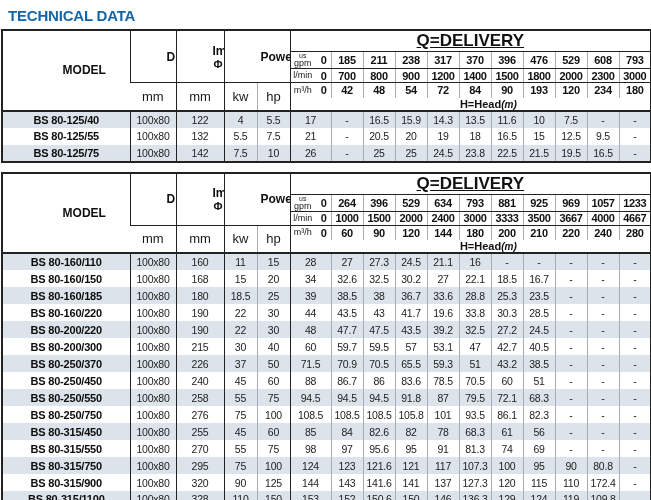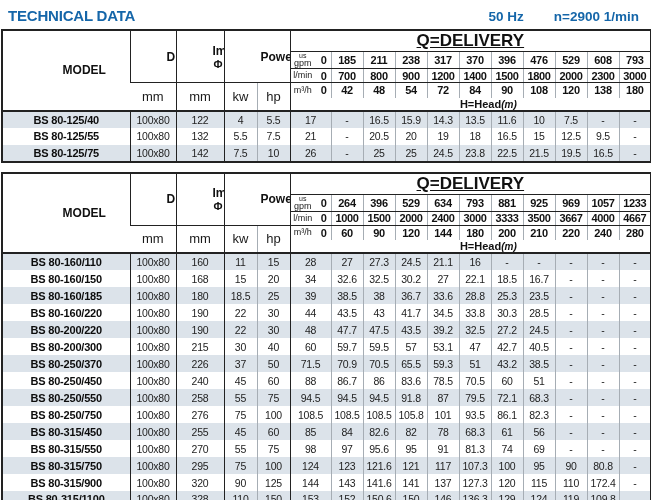--- a/index.html
+++ b/index.html
@@ -42,24 +42,20 @@
 
   tbody td { height:17px; font-size:10.5px; color:#222; letter-spacing:-0.2px; }
   tbody td.model { font-weight:bold; font-size:11px; color:#0d0d0d; }
   tbody tr:nth-child(odd) td { background:var(--stripe); }
 </style>
 </head>
 <body>
 
 <div class="titlebar">
   <span class="title">TECHNICAL DATA</span>
-  <span class="specs">
-    <span>50 Hz</span>
-    <span>n=2900 1/min</span>
-  </span>
 </div>
 
 <div id="table-mount-1" class="tbl-wrap">
     <table>
       <colgroup>
         <col style="width: 128px;">
         <col style="width: 46px;">
         <col style="width: 48px;">
         <col style="width: 33px;">
         <col style="width: 33px;">
@@ -130,23 +126,23 @@
           <th class="unit b-maj">
             <div>m³/h</div>
           </th>
           <th class="zero">0</th>
           <th class="flow b-min">42</th>
           <th class="flow b-min">48</th>
           <th class="flow b-min">54</th>
           <th class="flow b-min">72</th>
           <th class="flow b-min">84</th>
           <th class="flow b-min">90</th>
-          <th class="flow b-min">108</th>
+          <th class="flow b-min">193</th>
           <th class="flow b-min">120</th>
-          <th class="flow b-min">138</th>
+          <th class="flow b-min">234</th>
           <th class="flow b-min">180</th>
         </tr>
         <tr class="hr-h">
           <th class="hhead b-maj" rowspan="1" colspan="12">H=Head<i>(m)</i></th>
         </tr>
       </thead>
       <tbody>
         <tr>
           <td class="model">BS 80-125/40</td>
           <td class="b-maj">100x80</td>
@@ -353,21 +349,21 @@
         <tr>
           <td class="model">BS 80-160/220</td>
           <td class="b-maj">100x80</td>
           <td class="b-maj">190</td>
           <td class="b-maj">22</td>
           <td class="b-min">30</td>
           <td class="b-maj" colspan="2">44</td>
           <td class="b-min">43.5</td>
           <td class="b-min">43</td>
           <td class="b-min">41.7</td>
-          <td class="b-min">34.5</td>
+          <td class="b-min">19.6</td>
           <td class="b-min">33.8</td>
           <td class="b-min">30.3</td>
           <td class="b-min">28.5</td>
           <td class="b-min">-</td>
           <td class="b-min">-</td>
           <td class="b-min">-</td>
         </tr>
         <tr>
           <td class="model">BS 80-200/220</td>
           <td class="b-maj">100x80</td>

